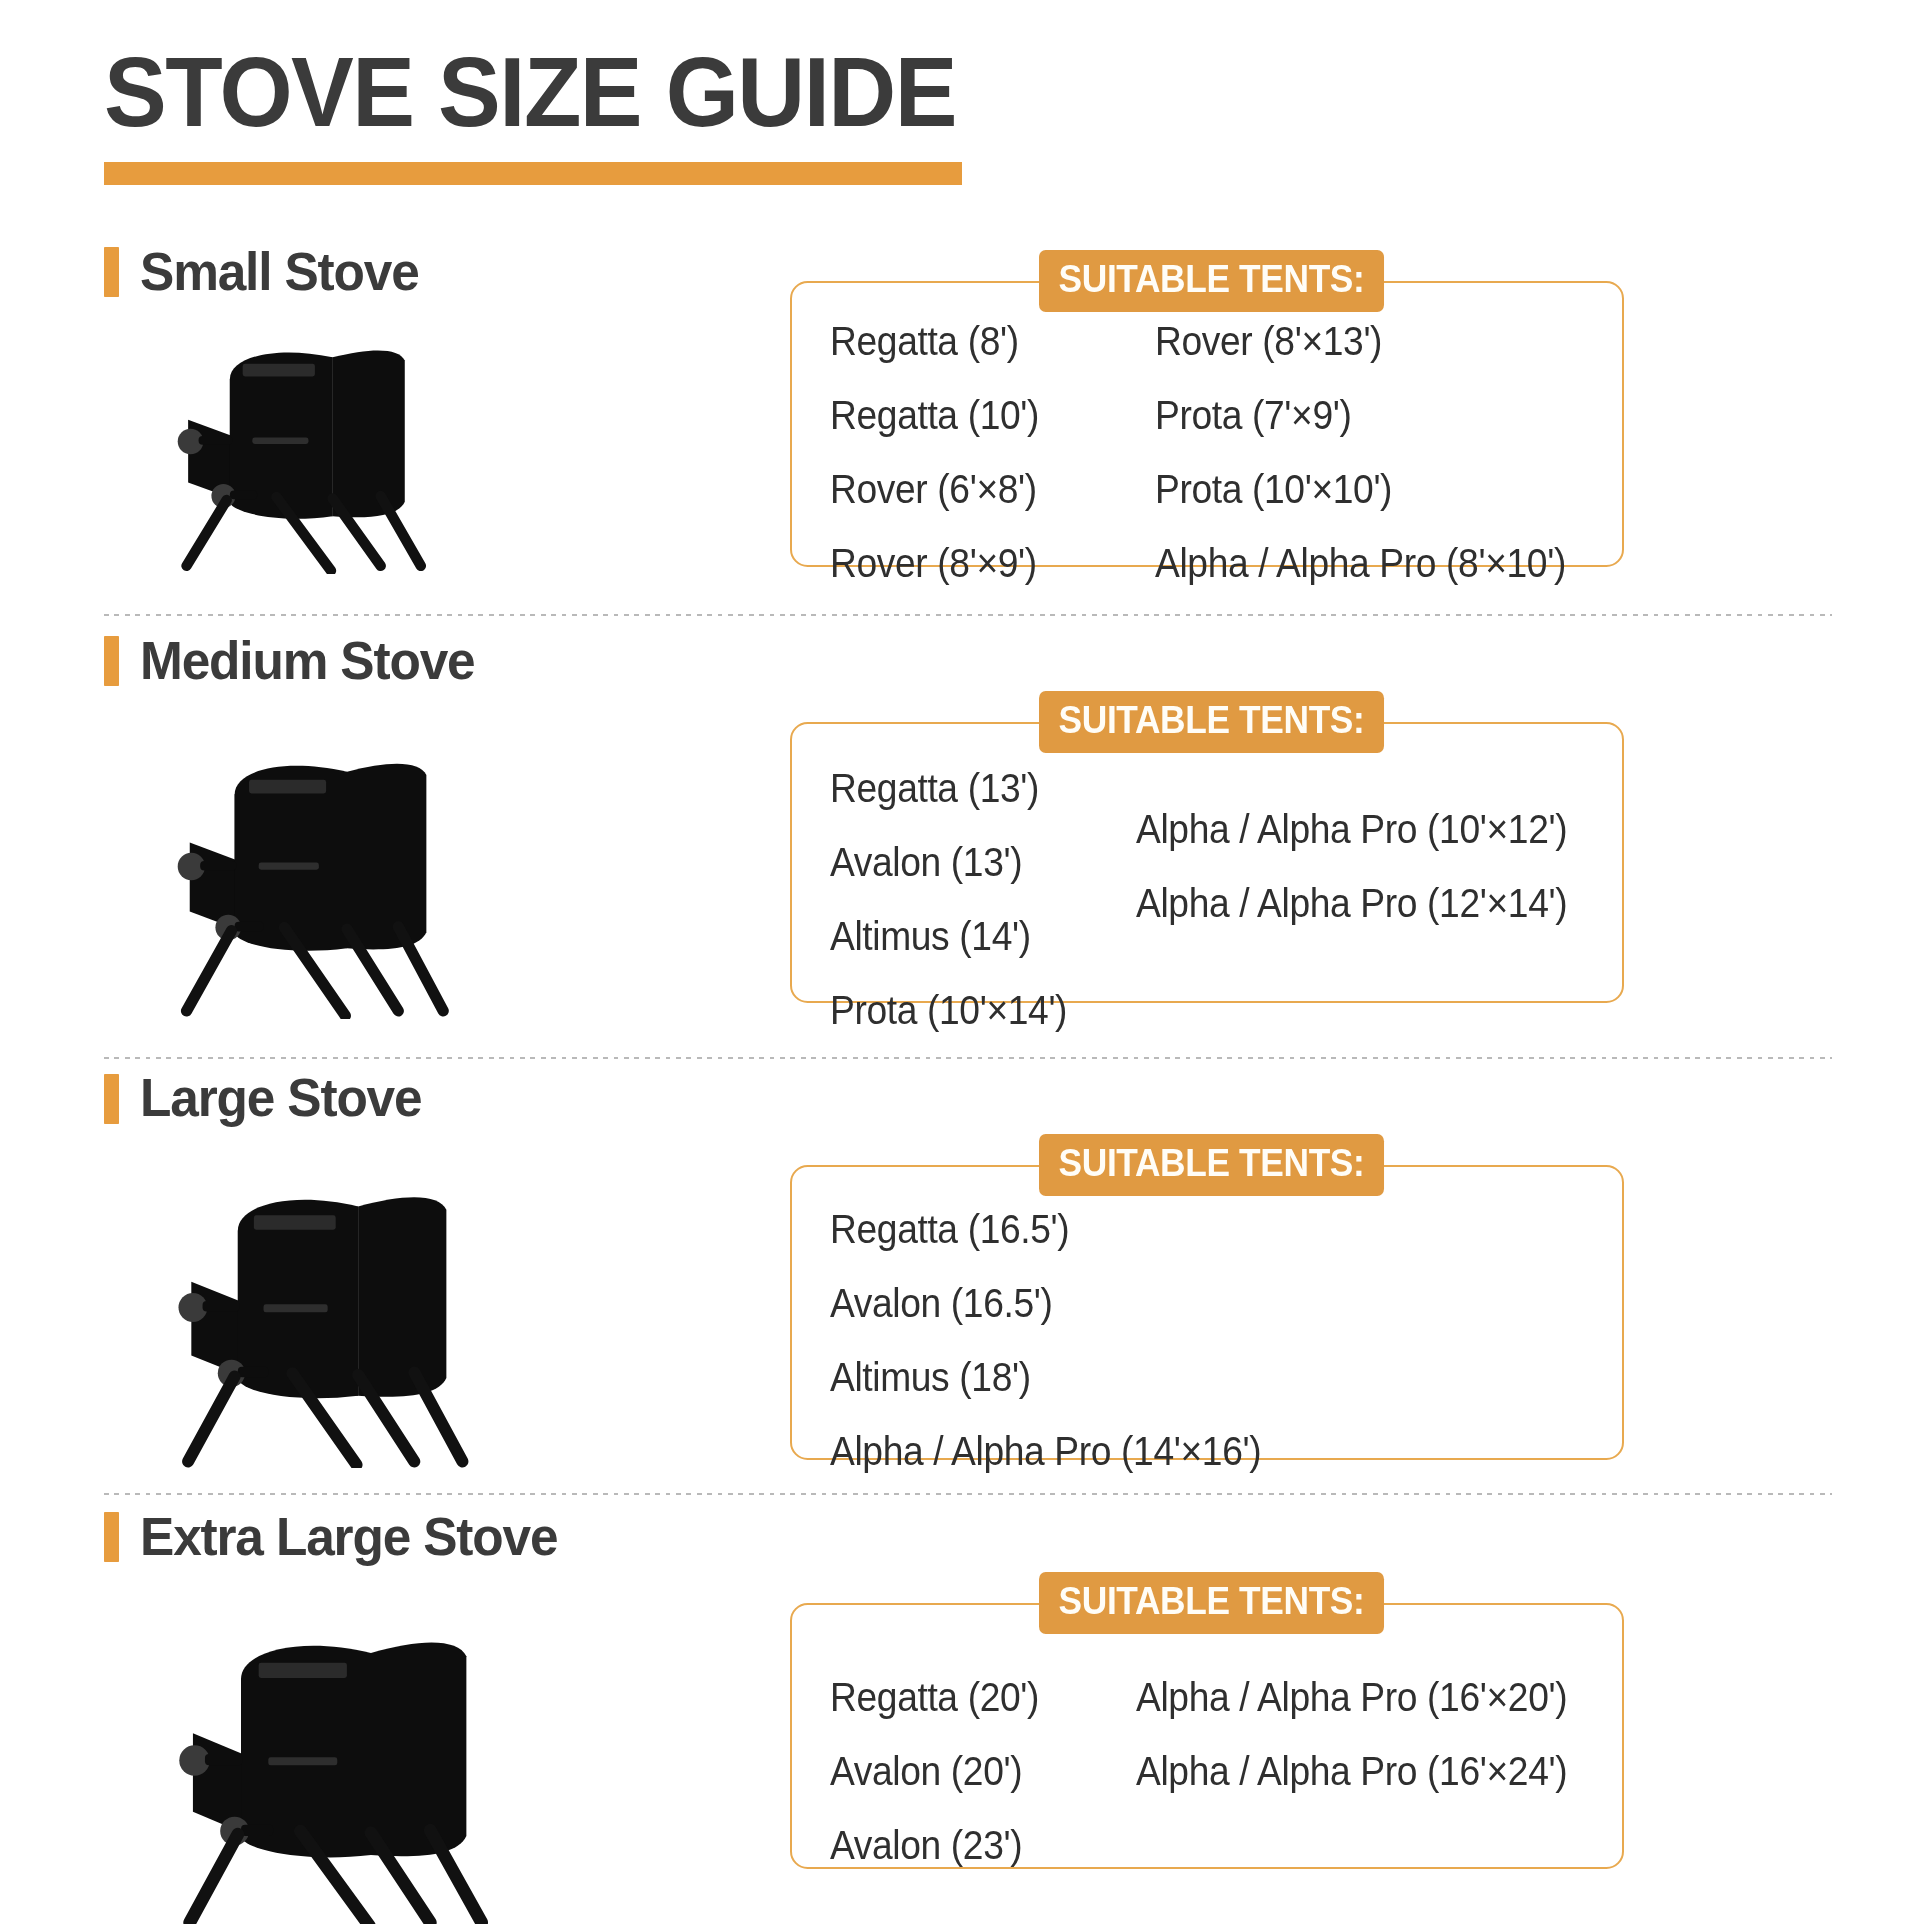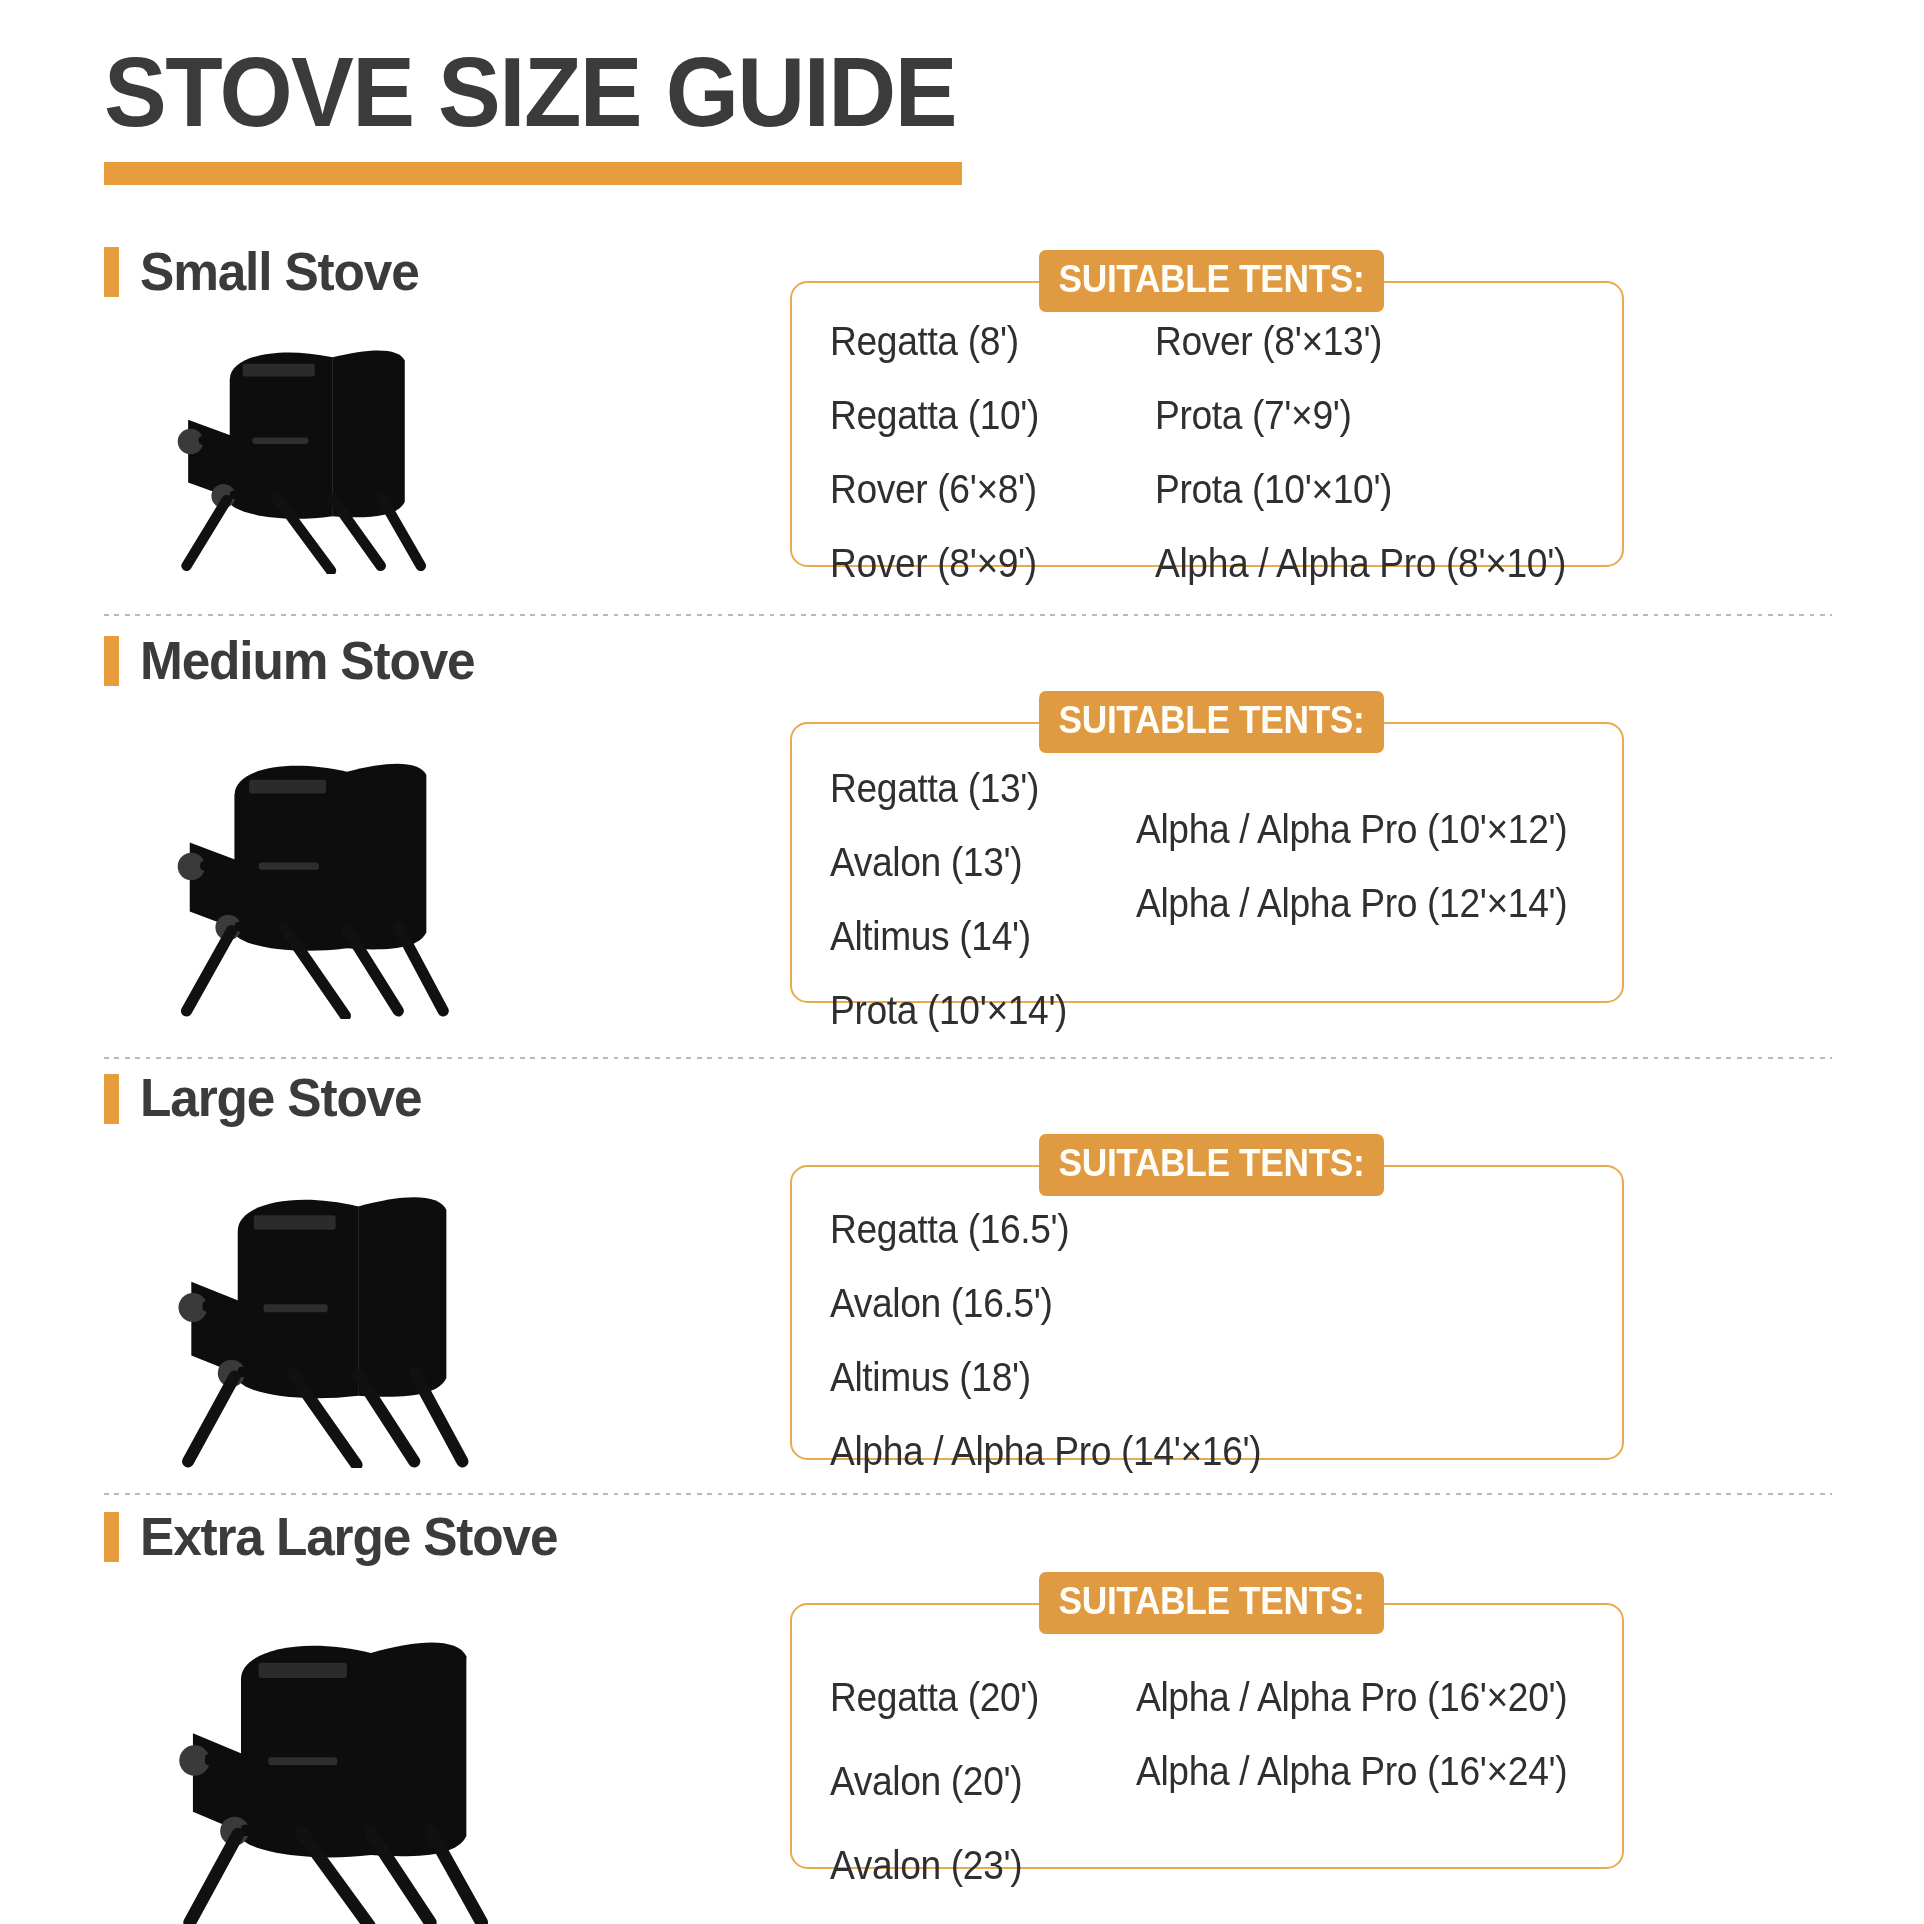--- a/index.html
+++ b/index.html
@@ -264,21 +264,21 @@
             <rect x="160" y="206" width="86" height="10" rx="3" fill="#2e2e2e"></rect>
             <path d="M122 302 L62 412 M200 298 L286 416 M288 300 L362 412 M362 297 L426 412" stroke="#111" stroke-width="16" fill="none" stroke-linecap="round"></path>
           </g>
         </svg>
       </div>
     </div>
 
     <div class="tent-box" style="left:790px;top:1603px;width:834px;height:266px;">
       <div class="tent-badge">SUITABLE TENTS:</div>
       <div class="tent-cols" style="top:72px;gap:0;">
-        <div class="tent-col" style="width:309px;gap:44px;">
+        <div class="tent-col" style="width:309px;gap:34px;">
           <span class="tent-item">Regatta (20')</span>
           <span class="tent-item">Avalon (20')</span>
           <span class="tent-item">Avalon (23')</span>
         </div>
         <div class="tent-col" style="gap:34px;">
           <span class="tent-item">Alpha / Alpha Pro (16'×20')</span>
           <span class="tent-item">Alpha / Alpha Pro (16'×24')</span>
         </div>
       </div>
     </div>

